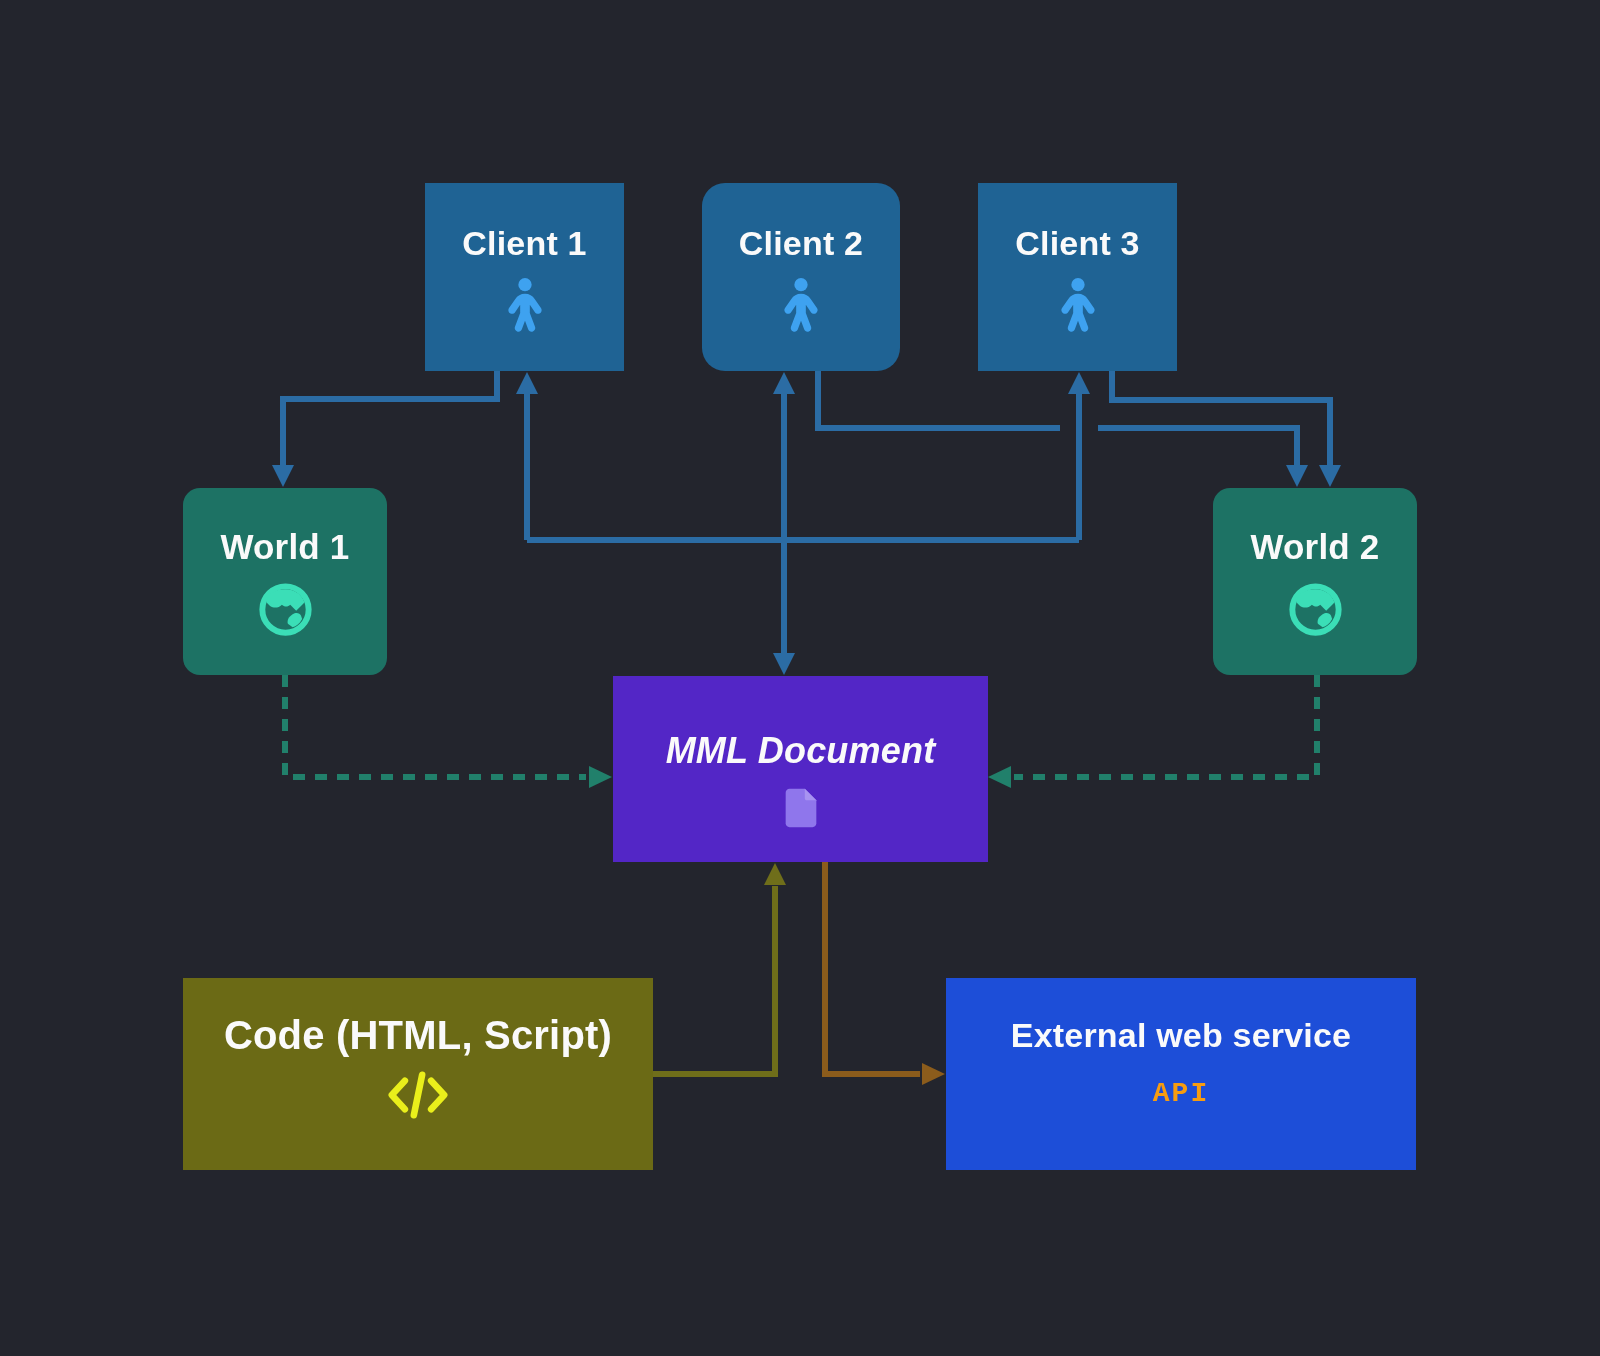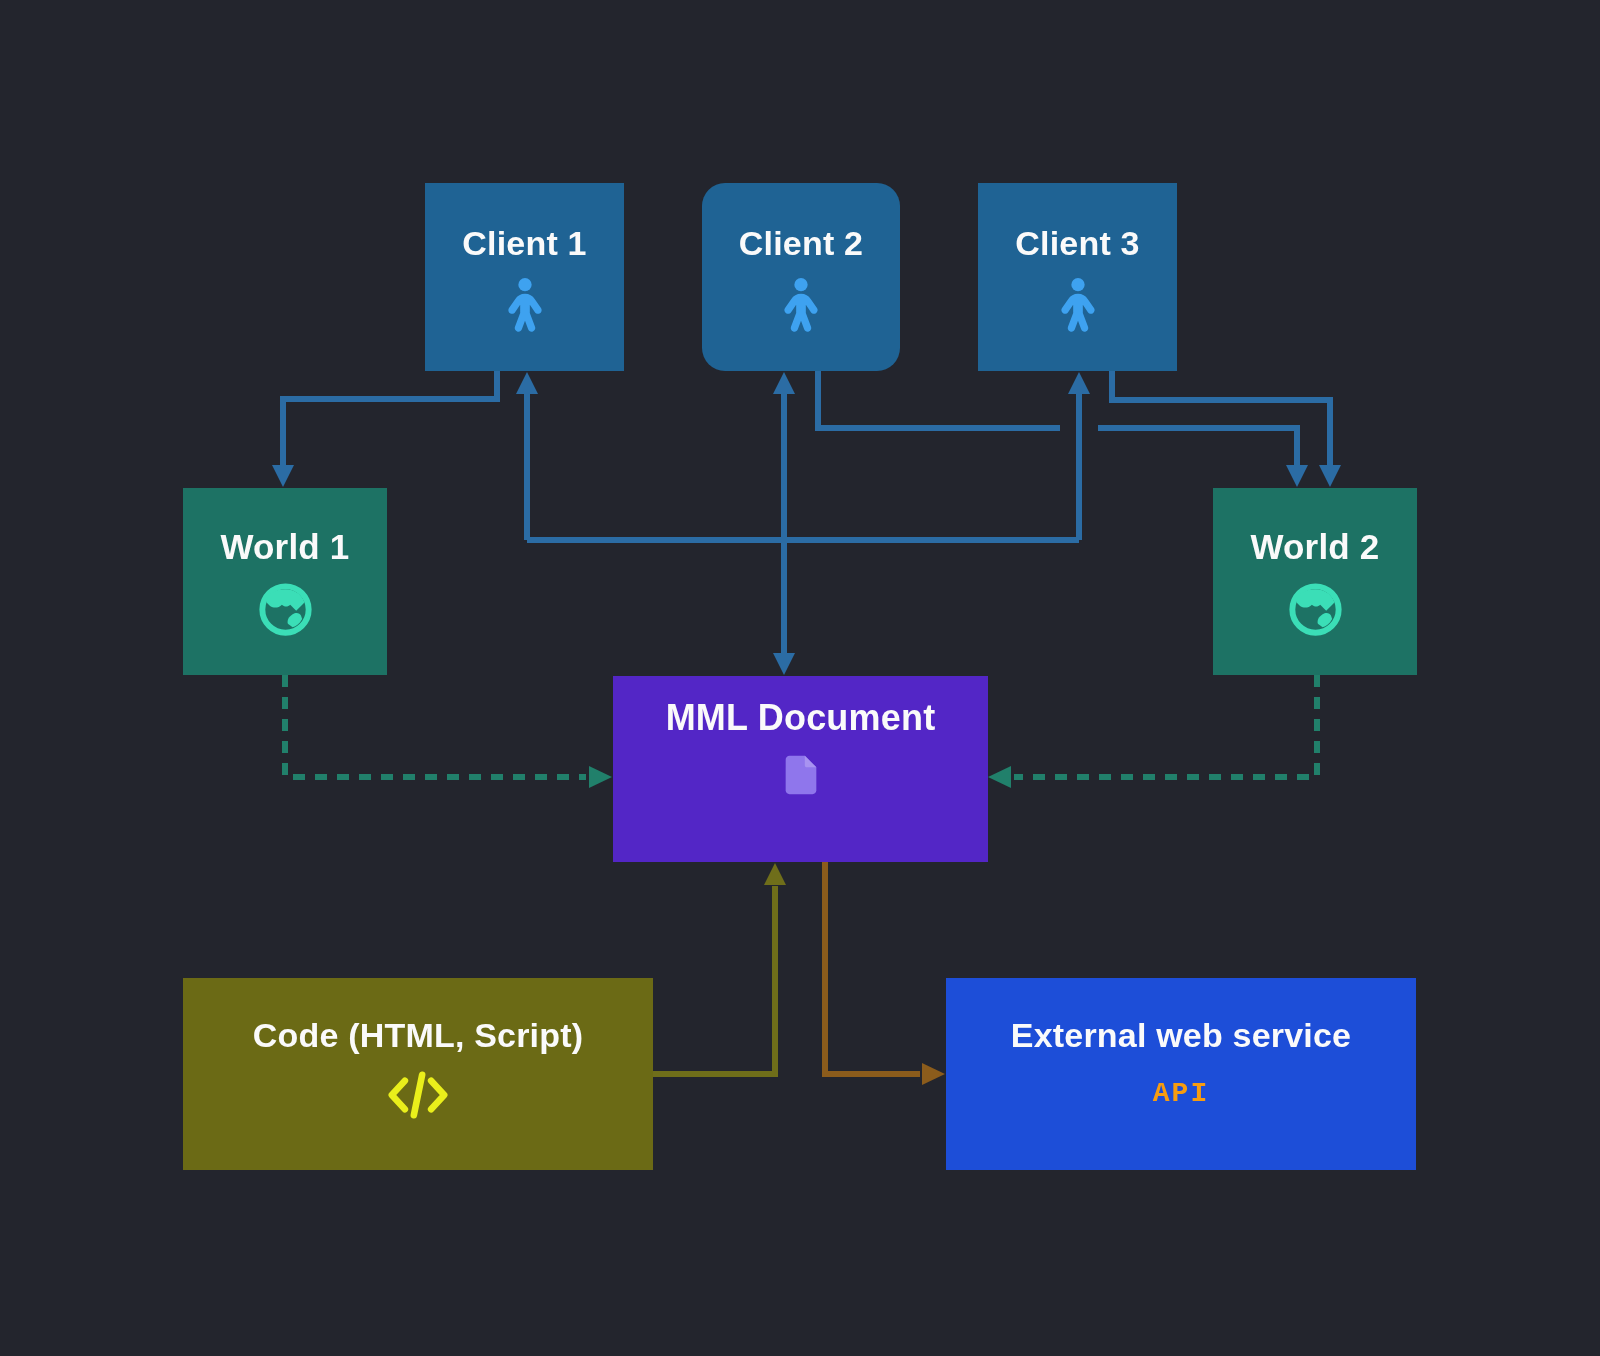--- a/index.html
+++ b/index.html
@@ -47,44 +47,46 @@
   .client .icon-wrap { margin-top: 12px; }
   .client-1 { left: 425px; top: 183px; }
   .client-2 { left: 702px; top: 183px; width: 198px; border-radius: 23px; }
   .client-3 { left: 978px; top: 183px; }
   
   .world {
     width: 204px;
     height: 187px;
     background: #1D7264;
     padding-top: 38px;
+    border-radius: 17px;
   }
   .world .label { font-size: 35px; line-height: 42px; }
   .world .icon-wrap { margin-top: 13px; }
   .world-1 { left: 183px; top: 488px; }
   .world-2 { left: 1213px; top: 488px; }
   
   .mml {
     left: 613px; top: 676px;
     width: 375px;
     height: 186px;
     background: #5326C6;
-    padding-top: 21px;
+    padding-top: 54px;
+    font-style: italic;
   }
   .mml .label { font-size: 36px; line-height: 42px; }
   .mml .icon-wrap { margin-top: 13px; }
   
   .code {
     left: 183px; top: 978px;
     width: 470px;
     height: 192px;
     background: #6B6A15;
     padding-top: 36px;
   }
-  .code .label { font-size: 34px; line-height: 42px; text-align: center; }
+  .code .label { font-size: 40px; line-height: 42px; text-align: center; }
   .code .icon-wrap { margin-top: 12px; }
   
   .external {
     left: 946px; top: 978px;
     width: 470px;
     height: 192px;
     background: #1d4ed8;
     padding-top: 36px;
   }
   .external .label { font-size: 34px; line-height: 42px; }

